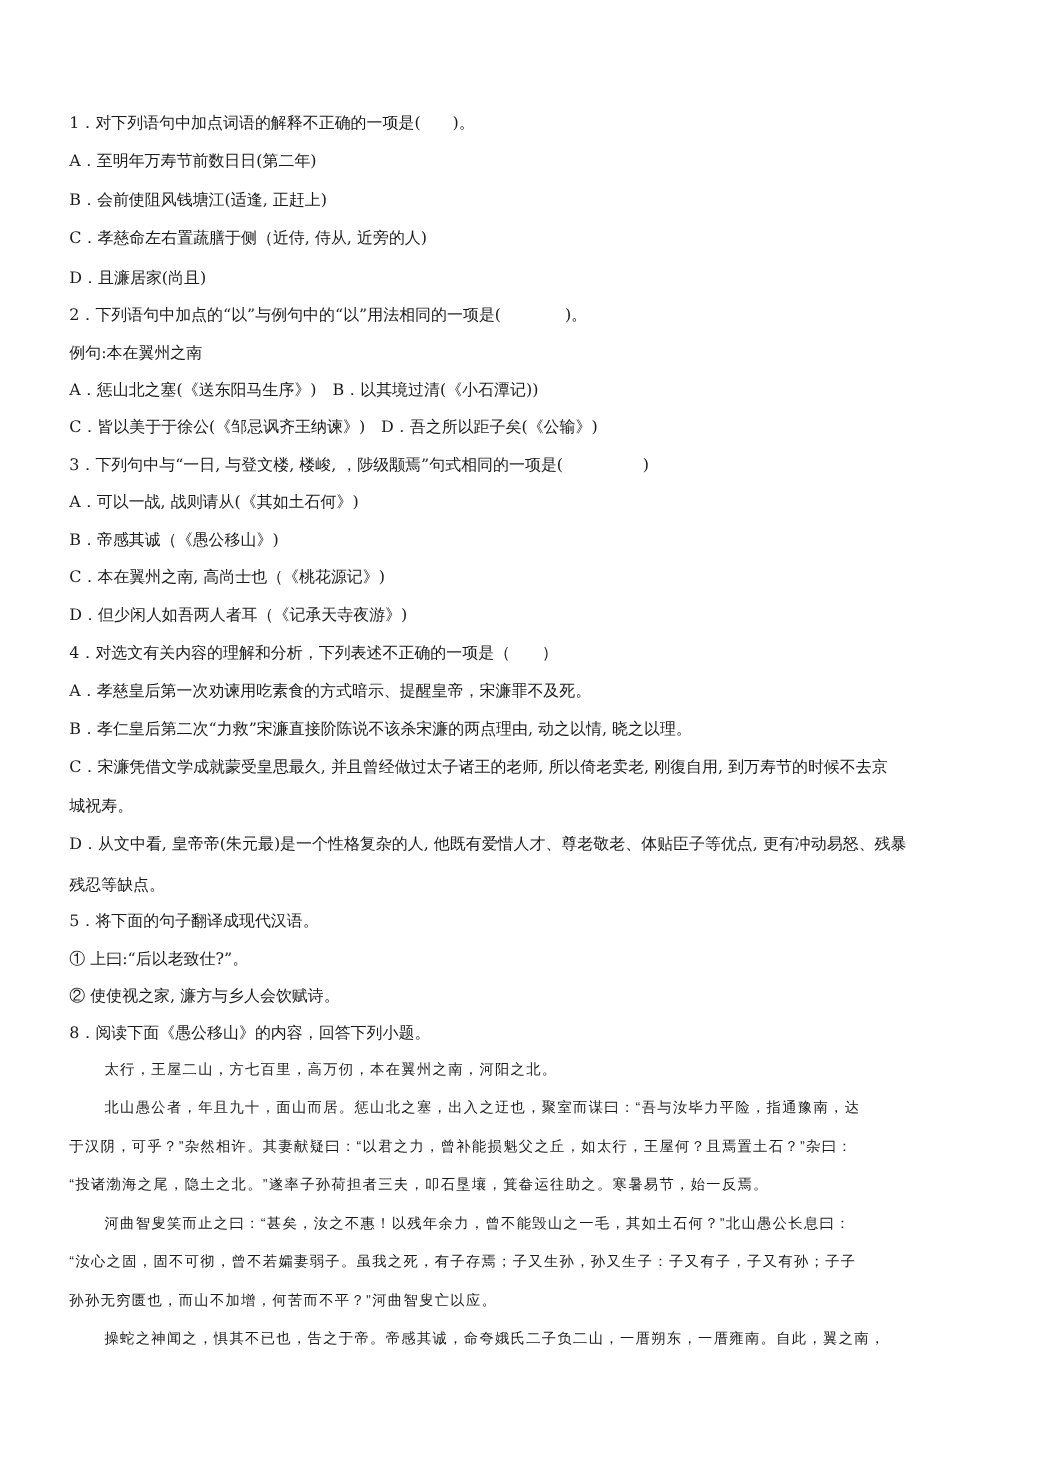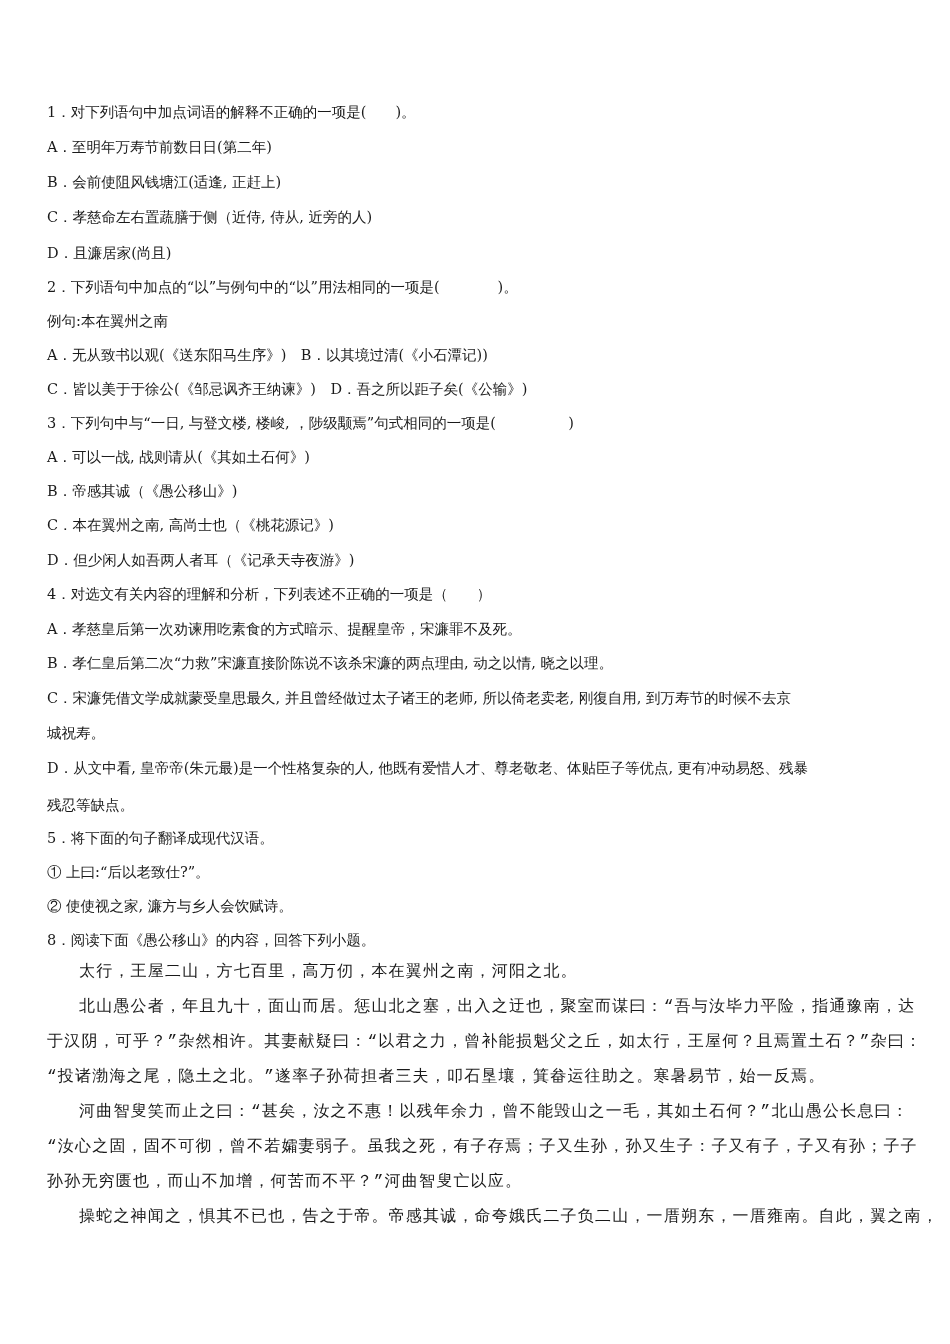--- a/index.html
+++ b/index.html
@@ -1,35 +1,35 @@
 <!DOCTYPE html>
 <html><head>
   <meta charset="utf-8">
   <style>
     html, body { margin: 0; padding: 0; background: #ffffff; }
     body { width: 950px; height: 1344px; position: relative; overflow: hidden; color: #1a1a1a; }
     .page { position: absolute; left: 47px; top: 99px; width: 862px; font-family: "DejaVu Serif", "Liberation Serif", serif; font-size: 14.5px; }
-    .line { position: absolute; left: 0; white-space: nowrap; line-height: 20px; }
-    .passage { font-family: Liberation Mono, monospace; font-size: 16px; letter-spacing: 1.2px; }
+    .line { position: absolute; left: 16px; white-space: nowrap; line-height: 20px; }
+    .passage { font-family: Liberation Sans, sans-serif; font-size: 13px; letter-spacing: 1.2px; }
     .ind { padding-left: 32px; }
   </style>
 </head>
 <body>
 
 <div class="page">
 
   <div class="line" style="top:3px">1．对下列语句中加点词语的解释不正确的一项是(　　)。</div>
   <div class="line" style="top:38px">A．至明年万寿节前数日日(第二年)</div>
   <div class="line" style="top:73px">B．会前使阻风钱塘江(适逢, 正赶上)</div>
   <div class="line" style="top:108px">C．孝慈命左右置蔬膳于侧（近侍, 侍从, 近旁的人)</div>
   <div class="line" style="top:144px">D．且濂居家(尚且)</div>
 
   <div class="line" style="top:178px">2．下列语句中加点的“以”与例句中的“以”用法相同的一项是(　　　　)。</div>
   <div class="line" style="top:212px">例句:本在翼州之南</div>
-  <div class="line" style="top:246px">A．无从致书以观(《送东阳马生序》)　B．以其境过清(《小石潭记))</div>
+  <div class="line" style="top:246px">A．惩山北之塞(《送东阳马生序》)　B．以其境过清(《小石潭记))</div>
   <div class="line" style="top:280px">C．皆以美于于徐公(《邹忌讽齐王纳谏》)　D．吾之所以距子矣(《公输》)</div>
 
   <div class="line" style="top:314px">3．下列句中与“一日, 与登文楼, 楼峻, ，陟级颙焉”句式相同的一项是(　　　　　)</div>
   <div class="line" style="top:348px">A．可以一战, 战则请从(《其如土石何》)</div>
   <div class="line" style="top:382px">B．帝感其诚（《愚公移山》)</div>
   <div class="line" style="top:416px">C．本在翼州之南, 高尚士也（《桃花源记》)</div>
   <div class="line" style="top:451px">D．但少闲人如吾两人者耳（《记承天寺夜游》)</div>
 
   <div class="line" style="top:485px">4．对选文有关内容的理解和分析，下列表述不正确的一项是（　　）</div>
   <div class="line" style="top:520px">A．孝慈皇后第一次劝谏用吃素食的方式暗示、提醒皇帝，宋濂罪不及死。</div>

